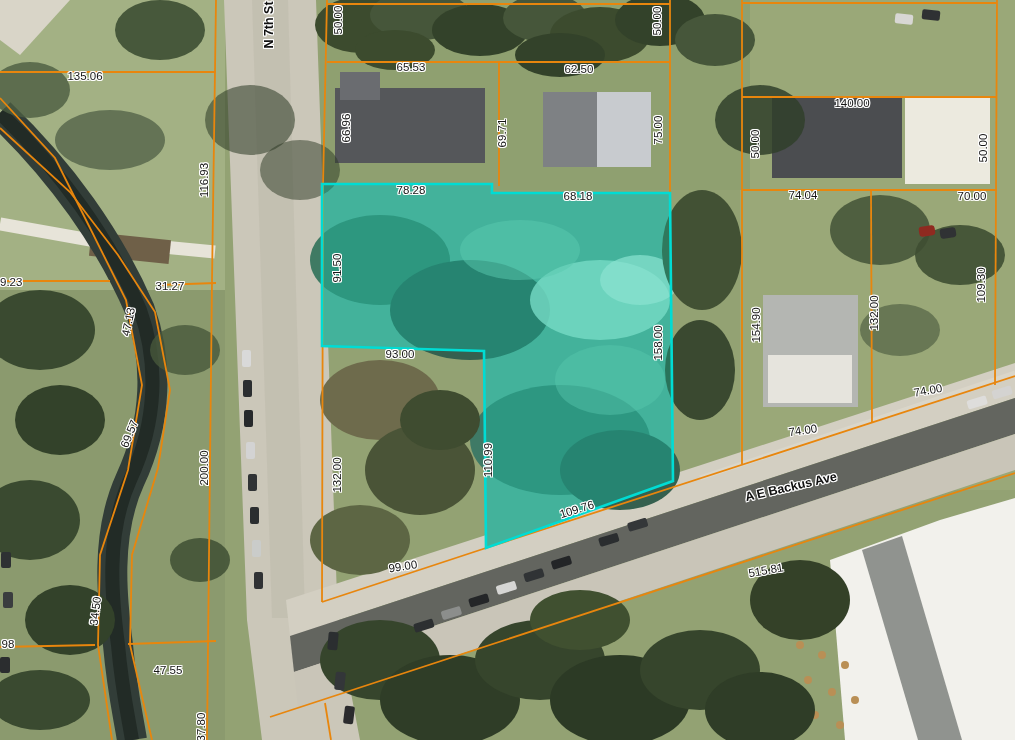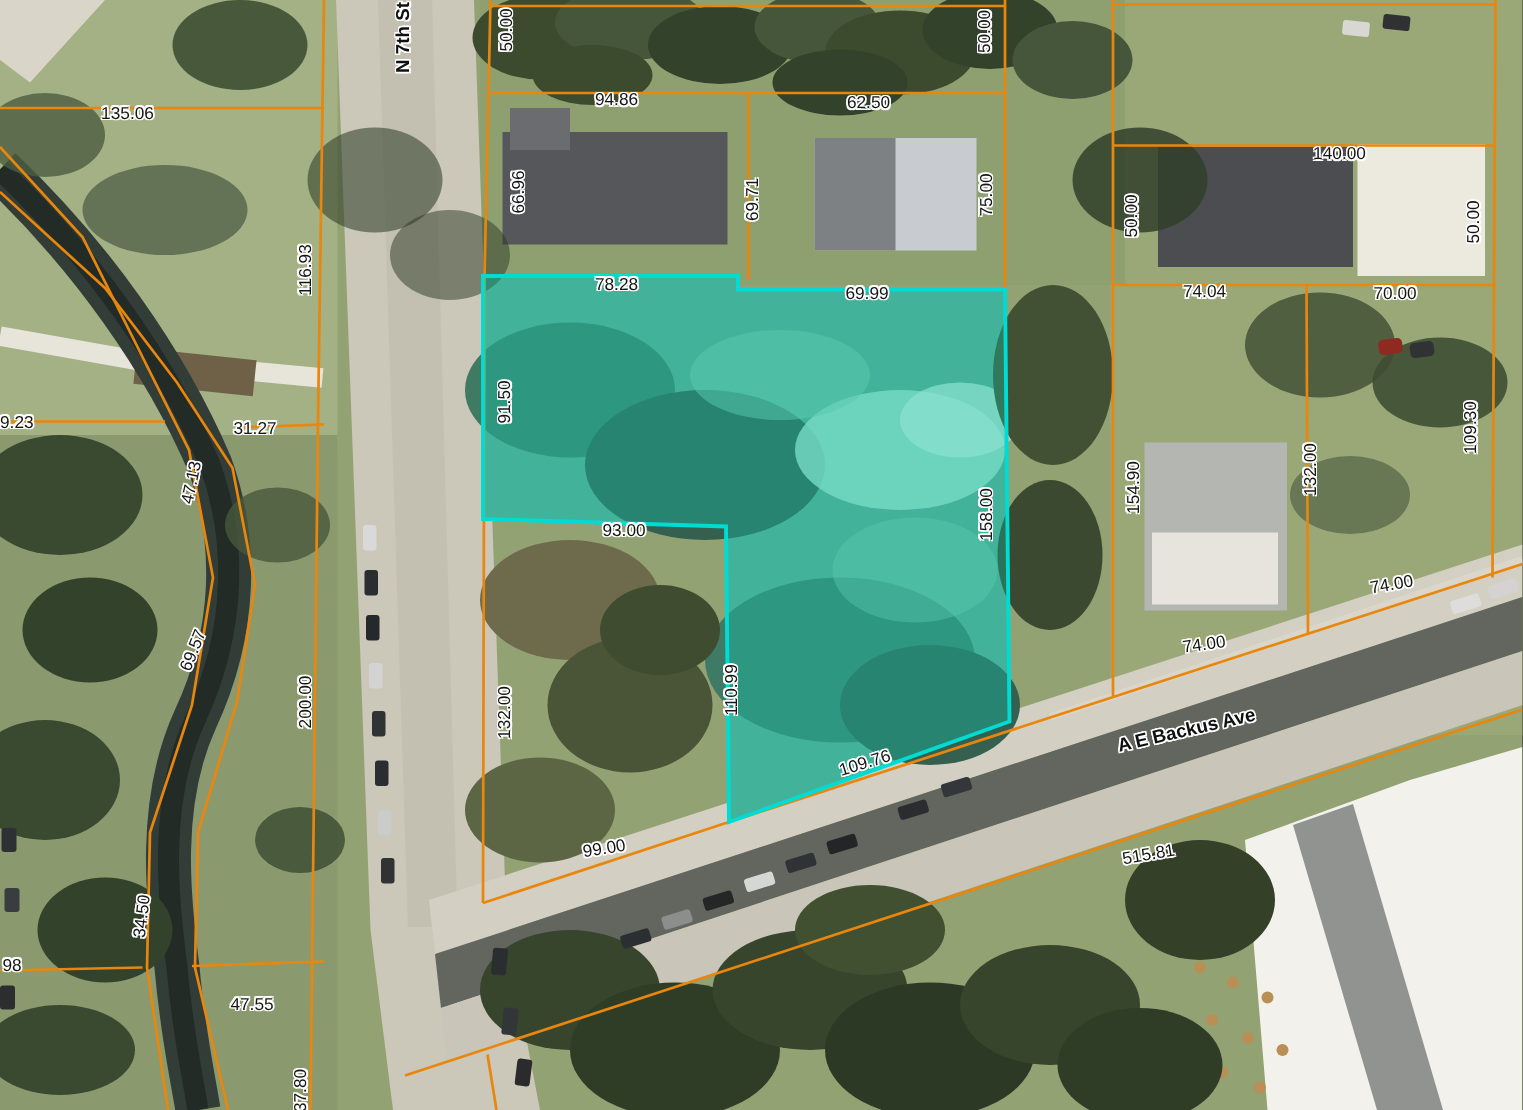--- a/index.html
+++ b/index.html
@@ -176,35 +176,35 @@
         <polyline points="0,128 70,192 118,255 155,312 170,390 158,468 132,555 130,645 152,740" fill="none" stroke="#E8860D" stroke-width="1.8"></polyline>
       </g>
 
     <polygon id="highlight-parcel" points="322,184 492,184 492,193 670,193 673,481 486,548 484,351 322,346" fill="rgba(0,225,200,0.28)" stroke="#00DCD4" stroke-width="2.6" stroke-linejoin="miter"></polygon>
   </svg>
 
   <div id="labels-layer">
       <div class="dim-label" style="left: 85px; top: 77px; transform: translate(-50%, -50%) rotate(0deg); text-align: center;">135.06</div>
       <div class="dim-label" style="left: 205px; top: 180px; transform: translate(-50%, -50%) rotate(-90deg);">116.93</div>
       <div class="dim-label" style="left: 339px; top: 20px; transform: translate(-50%, -50%) rotate(-90deg);">50.00</div>
-      <div class="dim-label" style="left: 411px; top: 68px; transform: translate(-50%, -50%) rotate(0deg);">94.86</div>
+      <div class="dim-label" style="left: 411px; top: 68px; transform: translate(-50%, -50%) rotate(0deg);">65.53</div>
       <div class="dim-label" style="left: 347px; top: 128px; transform: translate(-50%, -50%) rotate(-90deg);">66.96</div>
       <div class="dim-label" style="left: 503px; top: 133px; transform: translate(-50%, -50%) rotate(-90deg);">69.71</div>
       <div class="dim-label" style="left: 579px; top: 70px; transform: translate(-50%, -50%) rotate(0deg);">62.50</div>
       <div class="dim-label" style="left: 658px; top: 21px; transform: translate(-50%, -50%) rotate(-90deg);">50.00</div>
       <div class="dim-label" style="left: 659px; top: 130px; transform: translate(-50%, -50%) rotate(-90deg);">75.00</div>
-      <div class="dim-label" style="left: 893px; top: 104px; transform: translate(-50%, -50%) rotate(0deg);">140.00</div>
+      <div class="dim-label" style="left: 852px; top: 104px; transform: translate(-50%, -50%) rotate(0deg);">140.00</div>
       <div class="dim-label" style="left: 756px; top: 144px; transform: translate(-50%, -50%) rotate(-90deg);">50.00</div>
       <div class="dim-label" style="left: 984px; top: 148px; transform: translate(-50%, -50%) rotate(-90deg);">50.00</div>
       <div class="dim-label" style="left: 803px; top: 196px; transform: translate(-50%, -50%) rotate(0deg); text-align: right;">74.04</div>
-      <div class="dim-label" style="left: 930px; top: 197px; transform: translate(-50%, -50%) rotate(0deg);">70.00</div>
+      <div class="dim-label" style="left: 972px; top: 197px; transform: translate(-50%, -50%) rotate(0deg);">70.00</div>
       <div class="dim-label" style="left: 411px; top: 191px; transform: translate(-50%, -50%) rotate(0deg);">78.28</div>
-      <div class="dim-label" style="left: 578px; top: 197px; transform: translate(-50%, -50%) rotate(0deg);">69.99</div>
+      <div class="dim-label" style="left: 578px; top: 197px; transform: translate(-50%, -50%) rotate(0deg);">68.18</div>
       <div class="dim-label" style="left: 338px; top: 268px; transform: translate(-50%, -50%) rotate(-90deg);">91.50</div>
-      <div class="dim-label" style="left: 400px; top: 355px; transform: translate(-50%, -50%) rotate(0deg); margin-left: 16px;">93.00</div>
+      <div class="dim-label" style="left: 400px; top: 355px; transform: translate(-50%, -50%) rotate(0deg);">93.00</div>
       <div class="dim-label" style="left: 659px; top: 343px; transform: translate(-50%, -50%) rotate(-90deg);">158.00</div>
       <div class="dim-label" style="left: 8px; top: 283px; transform: translate(-50%, -50%) rotate(0deg);">29.23</div>
       <div class="dim-label" style="left: 170px; top: 287px; transform: translate(-50%, -50%) rotate(0deg);">31.27</div>
       <div class="dim-label" style="left: 129px; top: 322px; transform: translate(-50%, -50%) rotate(-78deg);">47.13</div>
       <div class="dim-label" style="left: 130px; top: 434px; transform: translate(-50%, -50%) rotate(-68deg);">69.57</div>
       <div class="dim-label" style="left: 205px; top: 468px; transform: translate(-50%, -50%) rotate(-90deg);">200.00</div>
       <div class="dim-label" style="left: 338px; top: 475px; transform: translate(-50%, -50%) rotate(-90deg);">132.00</div>
       <div class="dim-label" style="left: 489px; top: 460px; transform: translate(-50%, -50%) rotate(-90deg);">110.99</div>
       <div class="dim-label" style="left: 577px; top: 510px; transform: translate(-50%, -50%) rotate(-17deg);">109.76</div>
       <div class="dim-label" style="left: 757px; top: 325px; transform: translate(-50%, -50%) rotate(-90deg);">154.90</div>

